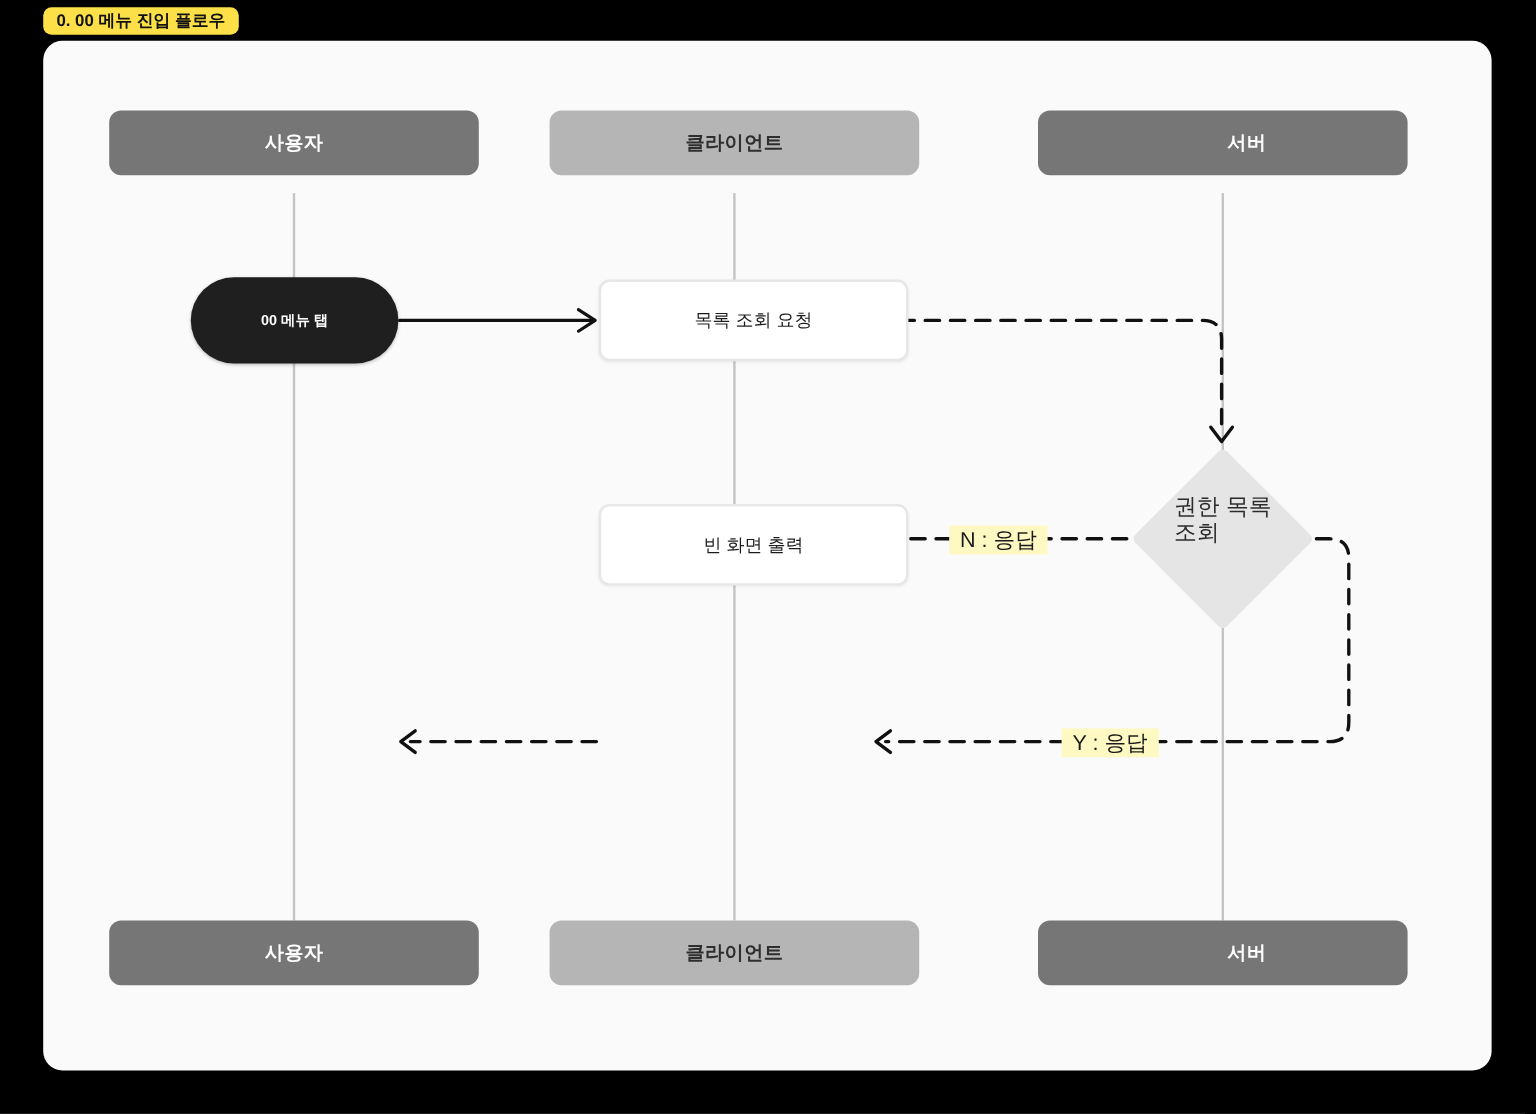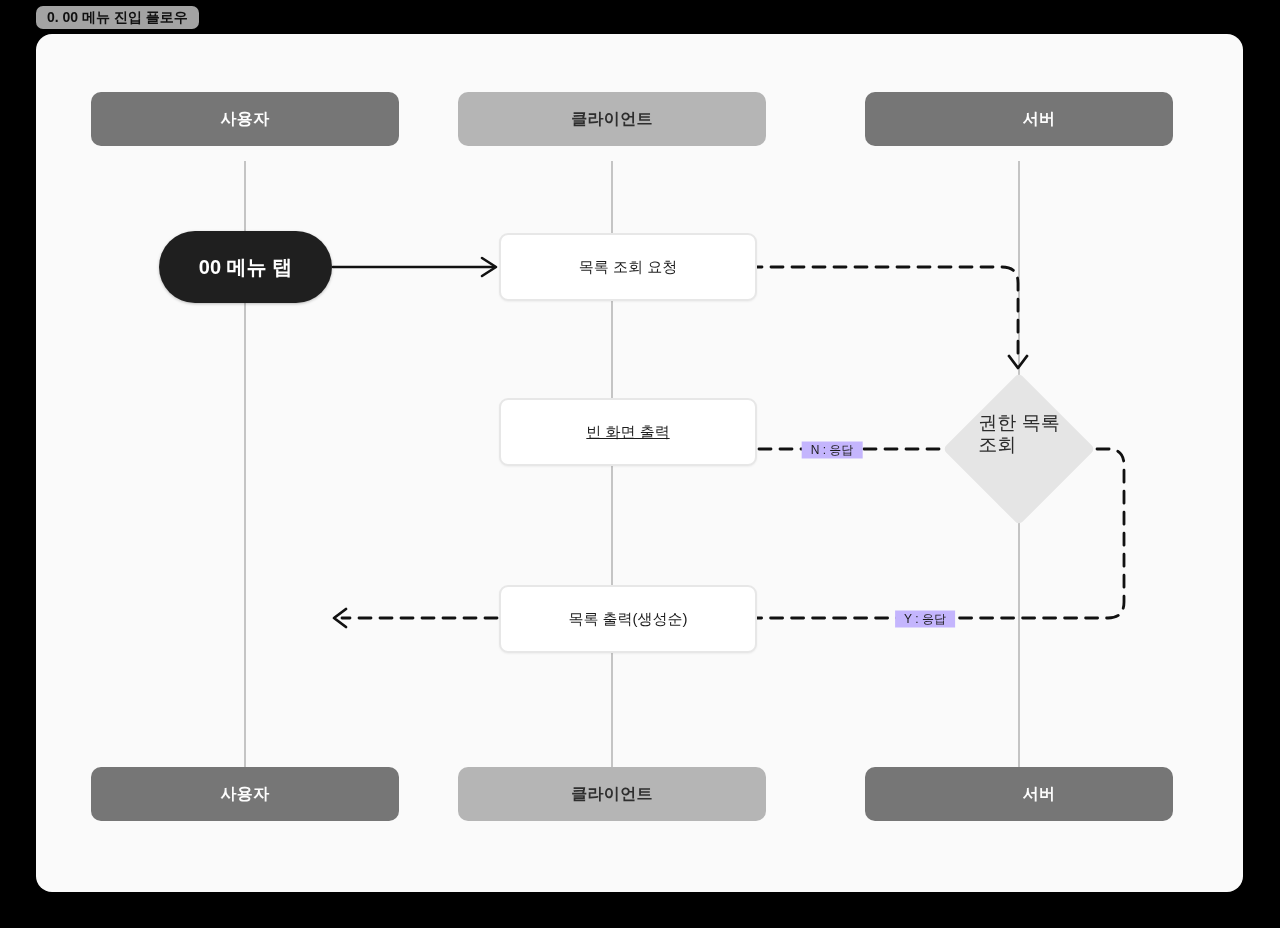--- a/index.html
+++ b/index.html
@@ -8,21 +8,21 @@
     background: #000;
     font-family: "Liberation Sans", "DejaVu Sans", sans-serif;
     overflow: hidden;
   }
   .stage { position: relative; width: 1280px; height: 928px; background: #000; }
 
   .title-badge {
     position: absolute; left: 36px; top: 6px;
     height: 23px; line-height: 23px;
     padding: 0 11px;
-    background: #a3a3a3;
+    background: #fde047;
     border-radius: 7px;
     font-size: 14px; font-weight: bold; color: #111;
     white-space: nowrap;
   }
 
   .canvas {
     position: absolute; left: 36px; top: 34px;
     width: 1207px; height: 858px;
     background: #fafafa;
     border-radius: 16px;
@@ -54,38 +54,38 @@
   .ll-server { left: 982px; }
 
   .edges-svg { position: absolute; left: 0; top: 0; width: 1207px; height: 858px; }
 
   .node-pill {
     position: absolute;
     width: 173px; height: 72px;
     background: #1f1f1f;
     border-radius: 36px;
     display: flex; align-items: center; justify-content: center;
-    color: #fff; font-size: 20px; font-weight: bold;
+    color: #fff; font-size: 12px; font-weight: bold;
     box-shadow: 0 1px 3px rgba(0,0,0,0.25);
   }
   .np-menu-tap     { left: 123px; top: 197px; }
   .np-list-confirm { left: 123px; top: 549px; }
 
   .node-box {
     position: absolute;
     width: 258px; height: 68px;
     background: #ffffff;
     border: 2px solid #e7e7e7;
     border-radius: 9px;
     display: flex; align-items: center; justify-content: center;
     color: #1c1c1c; font-size: 15px;
     box-shadow: 0 1px 2px rgba(0,0,0,0.05);
   }
   .nb-list-request { left: 463px; top: 199px; }
-  .nb-empty-screen { left: 463px; top: 364px; text-decoration: underline; }
+  .nb-empty-screen { left: 463px; top: 386px; }
   .nb-list-output  { left: 463px; top: 551px; }
 
   .node-diamond-shape {
     position: absolute;
     left: 929px; top: 361px;
     width: 108px; height: 108px;
     background: #e5e5e5;
     border-radius: 5px;
     transform: rotate(45deg);
   }
@@ -93,23 +93,23 @@
     position: absolute;
     left: 983px; top: 400px;
     transform: translate(-50%, -50%);
     font-size: 19px; line-height: 22px; color: #2b2b2b;
     white-space: nowrap;
   }
 
   .edge-label {
     position: absolute;
     transform: translate(-50%, -50%);
-    background: #c4b5fd;
+    background: #fef9c3;
     padding: 0 9px;
-    font-size: 12px; color: #1a1a1a;
+    font-size: 18px; color: #1a1a1a;
     white-space: nowrap;
   }
   .el-n { left: 796px; top: 416px; }
   .el-y { left: 889px; top: 585px; }
 </style>
 </head>
 <body>
 
 <div class="stage">
 
@@ -183,19 +183,16 @@
     <div class="node-diamond-shape"></div>
     <div class="node-diamond-label">
       <div>권한 목록</div>
       <div>조회</div>
     </div>
 
     <div class="node-box nb-empty-screen">
       <span>빈 화면 출력</span>
     </div>
 
-    <div class="node-box nb-list-output">
-      <span>목록 출력(생성순)</span>
-    </div>
 
 
   </div>
 </div>
 
 </body></html>

